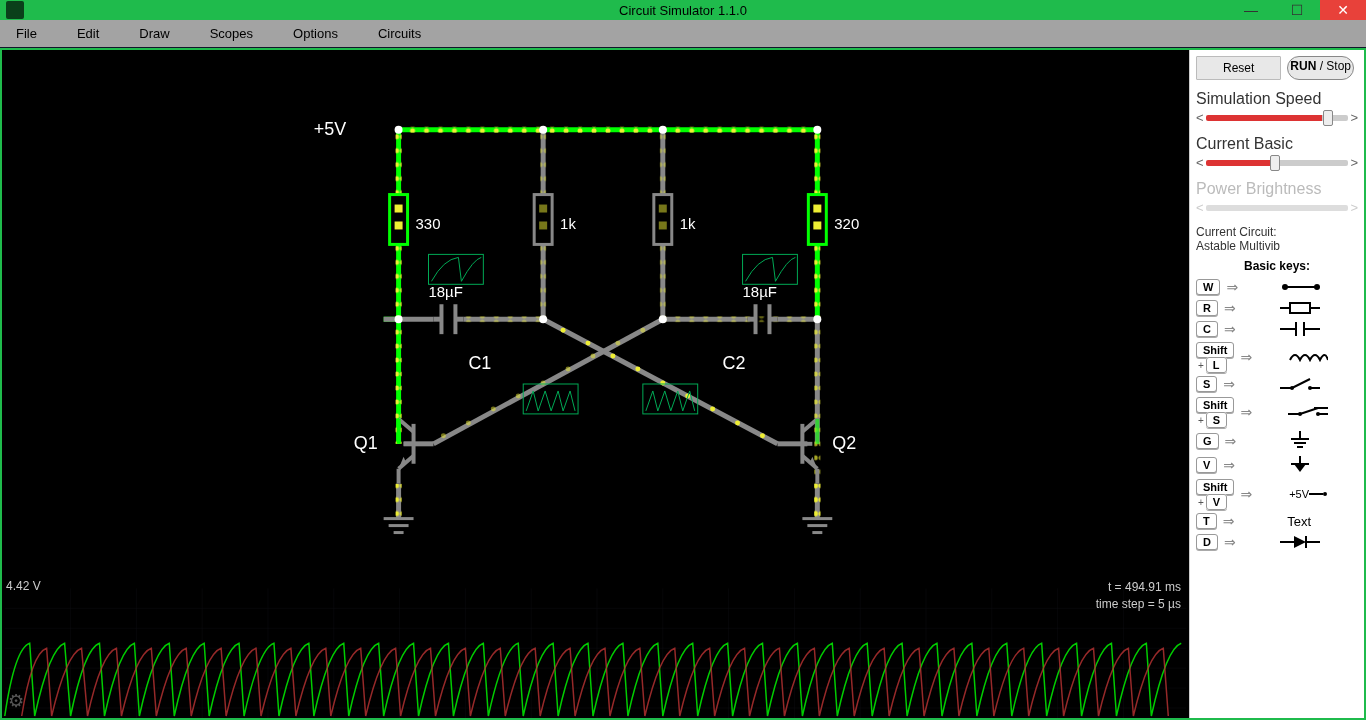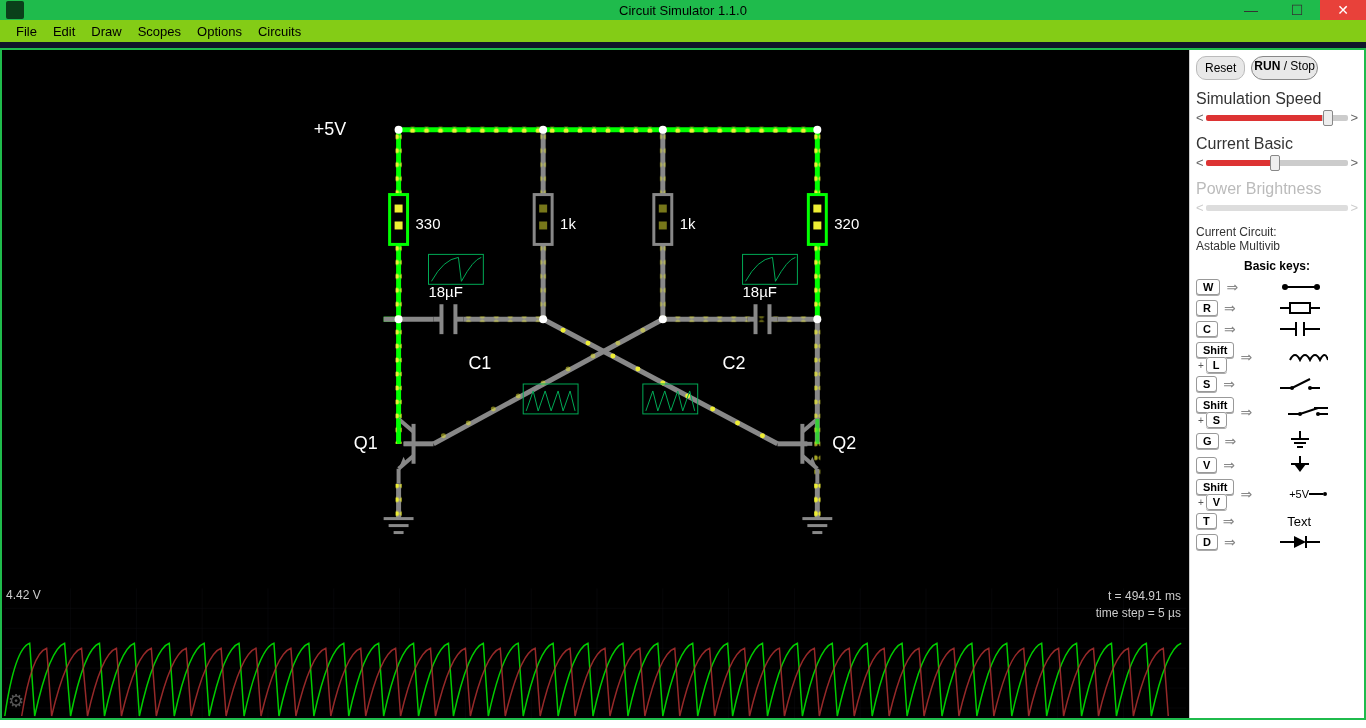--- a/index.html
+++ b/index.html
@@ -6,37 +6,37 @@
 body { width: 1366px; height: 728px; font-family: Arial, sans-serif; overflow: hidden; background: #fff; }
 
 .titlebar { height: 20px; background: #1fbb4c; display: flex; align-items: center; position: relative; }
 .titlebar .app-icon { width: 18px; height: 18px; background: #0a3f1a; margin-left: 6px; border-radius: 2px; }
 .titlebar .title { position: absolute; left: 50%; transform: translateX(-50%); color: #000; font-size: 13px; }
 .titlebar .win-controls { position: absolute; right: 0; display: flex; height: 100%; }
 .titlebar .win-btn { width: 46px; height: 100%; display: flex; align-items: center; justify-content: center; font-size: 14px; }
 .titlebar .win-btn.close { background: #e8413a; color: #fff; }
 .titlebar .win-btn.minmax { color: #333; }
 
-.menubar { height: 28px; background: #84cc16; border-bottom: 6px solid #0f172a; display: flex; align-items: center; padding-left: 14px; gap: 12px; font-size: 13px; }
+.menubar { height: 28px; background: #a3a3a3; border-bottom: 1px solid #0f172a; display: flex; align-items: center; padding-left: 14px; gap: 36px; font-size: 13px; }
 .menubar .menu-item { cursor: pointer; padding: 4px 2px; }
 
 .workspace { display: flex; height: calc(100% - 56px); border: 2px solid #1fbb4c; }
 
 .canvas-area { flex: 1; background: #000; position: relative; overflow: hidden; }
 .canvas-svg { width: 100%; height: 100%; }
 
-.scope-area { position: absolute; left: 0; bottom: 4px; width: 100%; height: 130px; }
+.scope-area { position: absolute; left: 0; bottom: 13px; width: 100%; height: 130px; }
 .scope-label { position: absolute; left: 4px; top: 4px; color: #ccc; font-size: 12px; }
 .time-label { position: absolute; right: 8px; top: 4px; color: #ccc; font-size: 12px; text-align: right; line-height: 1.4; }
 
 .gear-icon { position: absolute; left: 6px; bottom: 6px; color: #555; font-size: 18px; }
 
 .sidebar { width: 175px; background: #fff; border-left: 1px solid #ccc; padding: 6px 6px 0 6px; font-size: 12px; overflow-y: auto; }
 .sidebar .btn-row { display: flex; gap: 6px; margin-bottom: 10px; }
-.sidebar .btn { background: #e8e8e8; border: 1px solid #bbb; border-radius: 10px; padding: 4px 8px; font-size: 12px; cursor: pointer; }
+.sidebar .btn { background: #e8e8e8; border: 1px solid #bbb; border-radius: 1px; padding: 4px 26px; font-size: 12px; cursor: pointer; }
 .sidebar .btn.run-wrapper { border: 1px solid #888; padding: 2px; border-radius: 12px; }
 
 .slider-section { margin-bottom: 10px; }
 .slider-section .label { color: #333; font-size: 16px; margin-bottom: 2px; }
 .slider-section.disabled .label { color: #bbb; }
 .slider-row { display: flex; align-items: center; gap: 2px; }
 .slider-row .chevron { color: #666; font-size: 13px; cursor: pointer; user-select: none; }
 .slider-track { flex: 1; height: 6px; background: linear-gradient(to right, #d33 0%, #d33 var(--fill,50%), #ccc var(--fill,50%), #ccc 100%); position: relative; border-radius: 2px; }
 .slider-track.grey { background: #ddd; }
 .slider-thumb { position: absolute; top: -5px; width: 10px; height: 16px; background: #eee; border: 1px solid #888; border-radius: 2px; }

